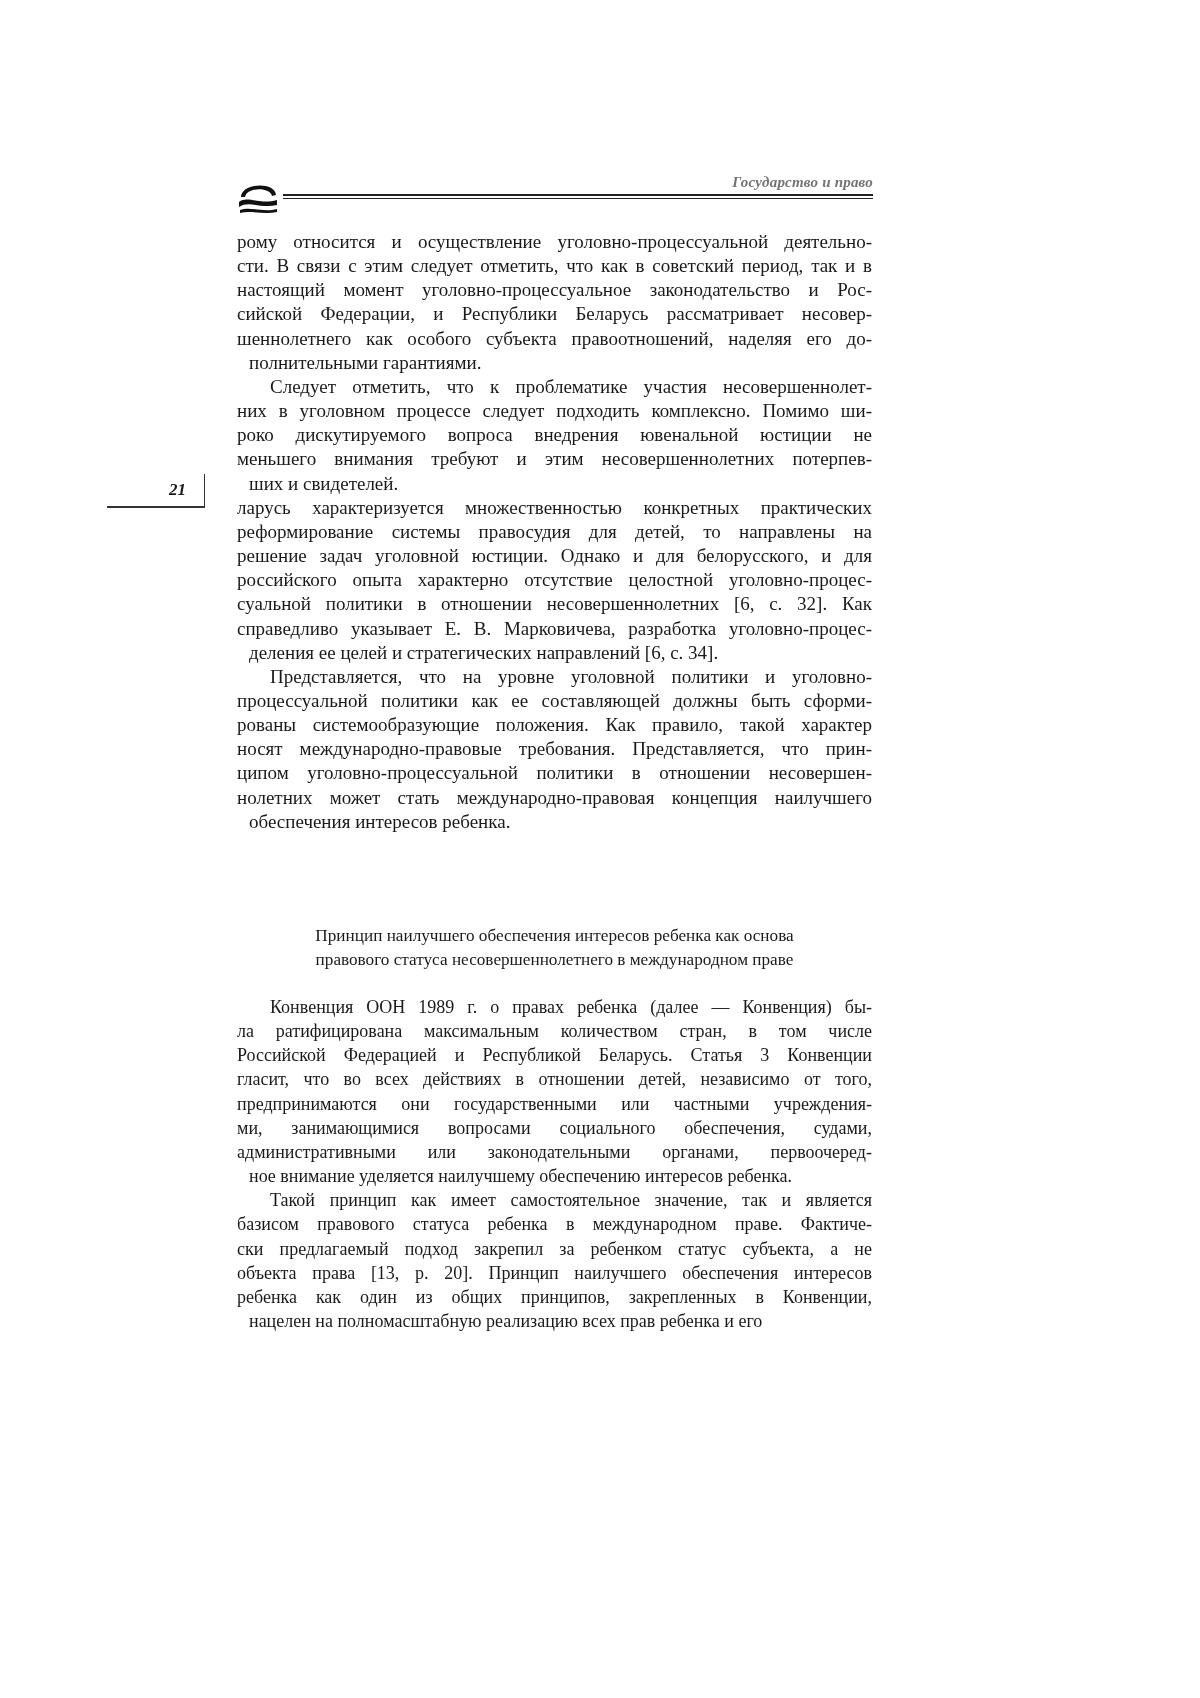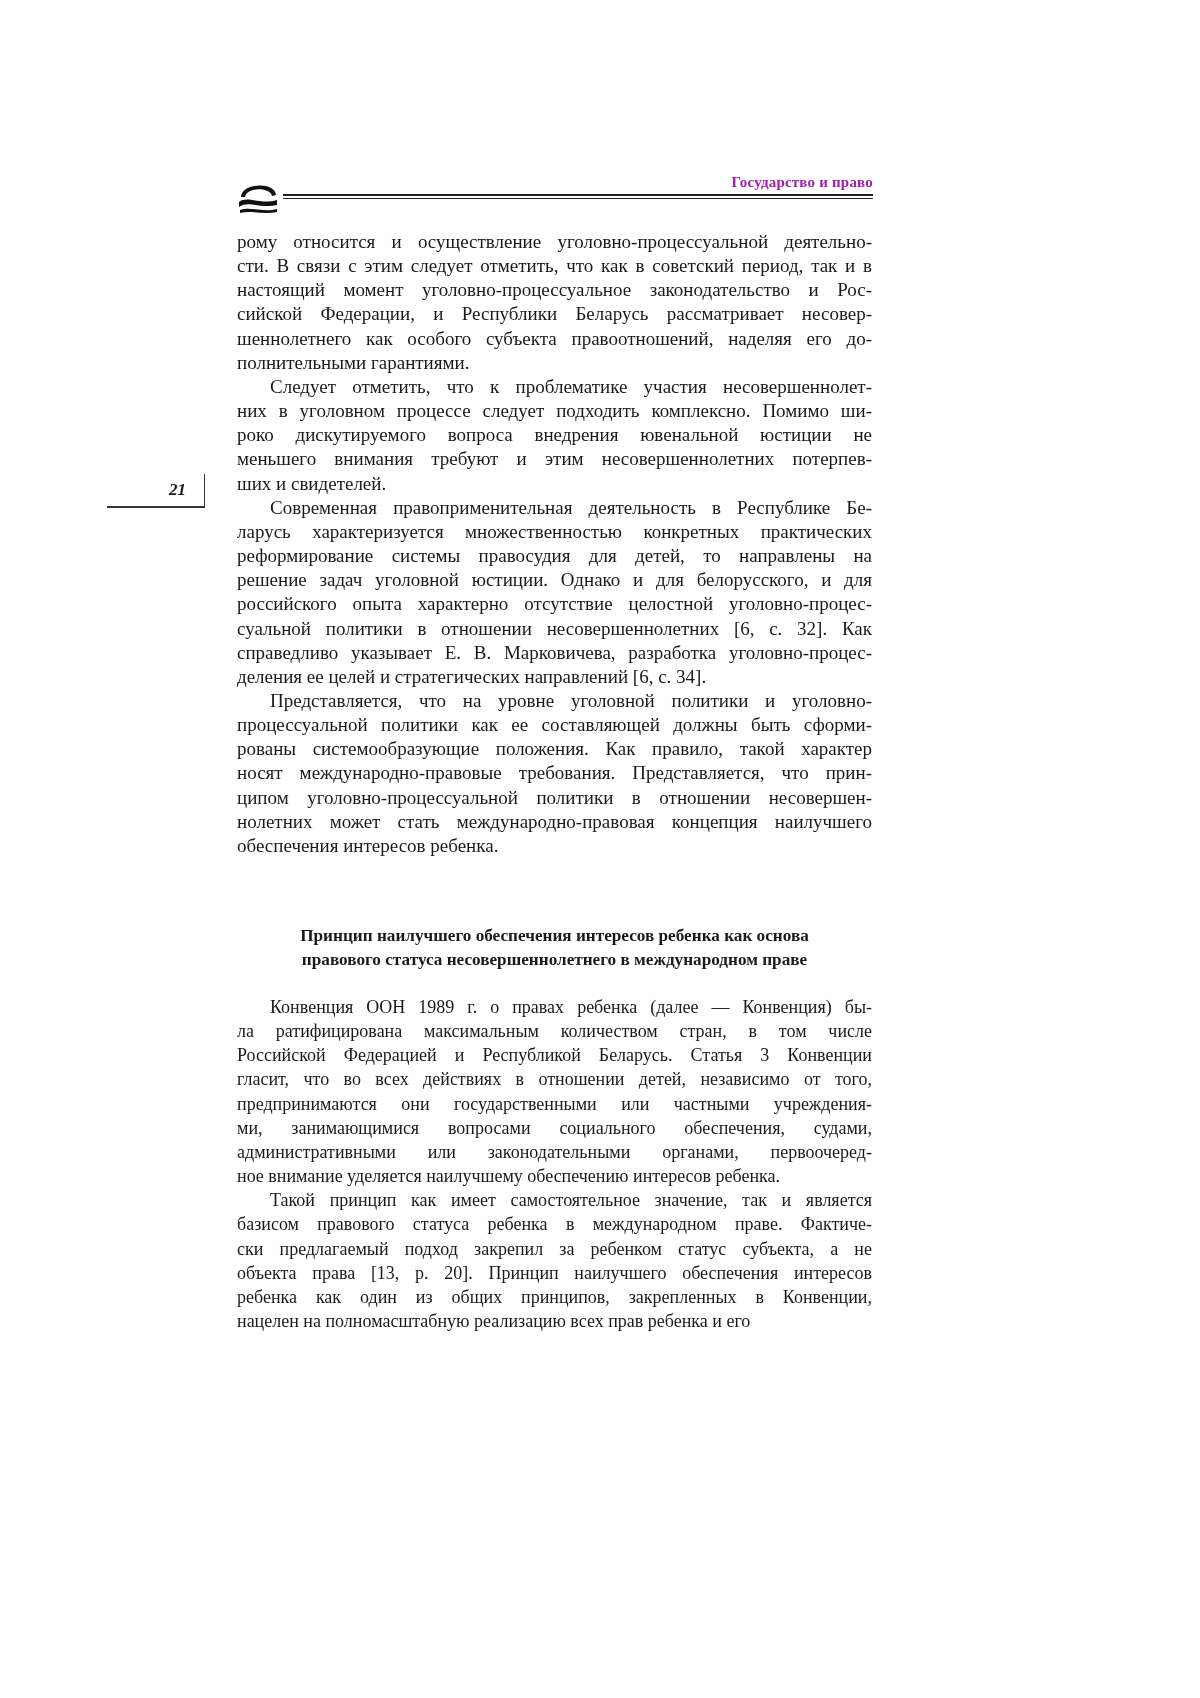--- a/index.html
+++ b/index.html
@@ -1,31 +1,31 @@
 <!DOCTYPE html>
 <html><head>
 <meta charset="utf-8">
 <style>
   html, body { margin: 0; padding: 0; background: #ffffff; }
   body { width: 1200px; height: 1698px; position: relative; overflow: hidden; color: #1a1a1a;
          font-family: "Liberation Serif", "DejaVu Serif", serif; }
   .header { position: absolute; left: 237px; top: 172px; width: 636px; height: 48px; }
   .logo { position: absolute; left: 0; top: 3px; width: 42px; height: 42px; }
-  .header-title { position: absolute; right: 0; top: 2px; font-weight: bold;
-                  font-size: 15px; letter-spacing: 0.2px; color: #a21caf; }
+  .header-title { position: absolute; right: 0; top: 2px; font-style: italic; font-weight: bold;
+                  font-size: 15px; letter-spacing: 0.2px; color: #737373; }
   .header-rule { position: absolute; left: 46px; right: 0; top: 22px; height: 5px;
                  border-top: 2px solid #222; border-bottom: 1px solid #222; box-sizing: border-box; }
   .page-num-box { position: absolute; left: 107px; top: 474px; width: 98px; height: 34px;
                   border-right: 1px solid #333; border-bottom: 2px solid #333; box-sizing: border-box; }
   .page-num { position: absolute; right: 18px; top: 6px; font-style: italic; font-weight: bold; font-size: 17px; }
   .body { position: absolute; left: 237px; top: 230px; width: 635px; font-size: 19px; line-height: 24.15px; }
   .line { display: block; text-align: justify; text-align-last: justify; white-space: nowrap; }
-  .line.last { text-align-last: left; }
+  .line.last { text-align-last: left; margin-left: 12px; }
   .section-heading { position: absolute; left: 237px; top: 924px; width: 635px; text-align: center;
-                     font-weight: bold; font-size: 17.2px; line-height: 24px; }
+                     font-weight: normal; font-size: 17.2px; line-height: 24px; }
   .body2 { position: absolute; left: 237px; top: 995px; width: 635px; font-size: 18px; line-height: 24.15px; }
   .ind { padding-left: 33px; }
 </style>
 </head>
 <body>
 
 <div class="header">
   <svg class="logo" viewBox="0 0 42 42">
     <path d="M4 22 C4 8, 38 6, 39 20 L35 21 C33 12, 10 12, 8 22 Z" fill="#111"></path>
     <path d="M2 27 C10 20, 22 30, 40 25 L40 30 C24 34, 12 25, 2 32 Z" fill="#111"></path>
@@ -49,21 +49,20 @@
       <span class="line last">полнительными гарантиями.</span>
     </div>
     <div>
       <span class="line ind">Следует отметить, что к проблематике участия несовершеннолет-</span>
       <span class="line">них в уголовном процессе следует подходить комплексно. Помимо ши-</span>
       <span class="line">роко дискутируемого вопроса внедрения ювенальной юстиции не</span>
       <span class="line">меньшего внимания требуют и этим несовершеннолетних потерпев-</span>
       <span class="line last">ших и свидетелей.</span>
     </div>
     <div>
-      <span class="line ind">Современная правоприменительная деятельность в Республике Бе-</span>
       <span class="line">ларусь характеризуется множественностью конкретных практических</span>
       <span class="line">реформирование системы правосудия для детей, то направлены на</span>
       <span class="line">решение задач уголовной юстиции. Однако и для белорусского, и для</span>
       <span class="line">российского опыта характерно отсутствие целостной уголовно-процес-</span>
       <span class="line">суальной политики в отношении несовершеннолетних [6, с. 32]. Как</span>
       <span class="line">справедливо указывает Е. В. Марковичева, разработка уголовно-процес-</span>
       <span class="line last">деления ее целей и стратегических направлений [6, с. 34].</span>
     </div>
     <div>
       <span class="line ind">Представляется, что на уровне уголовной политики и уголовно-</span>

